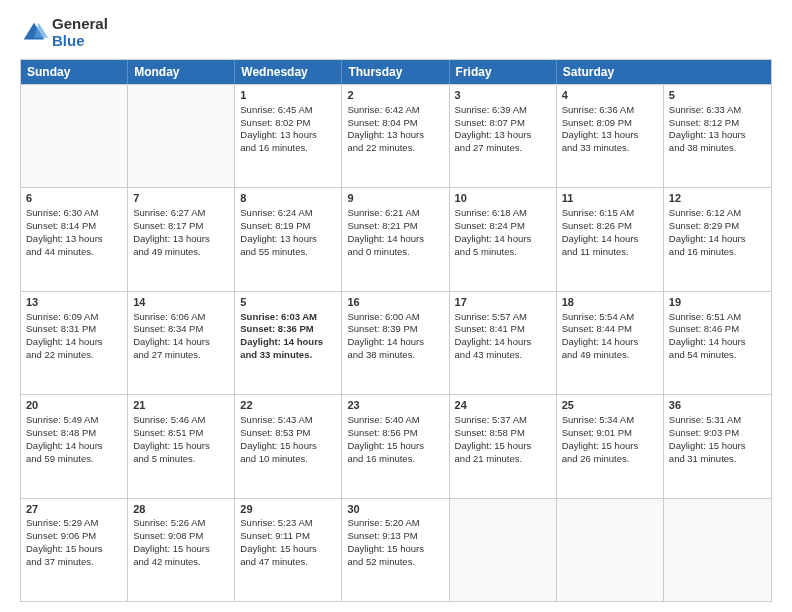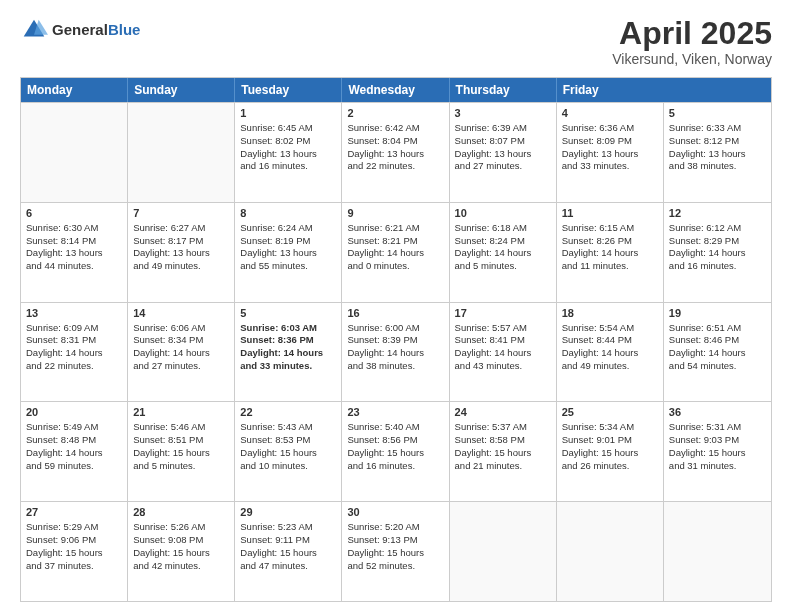--- a/index.html
+++ b/index.html
@@ -23,21 +23,21 @@
       align-items: flex-start;
       margin-bottom: 10px;
     }
     .logo {
       display: flex;
       align-items: center;
       gap: 4px;
     }
     .logo-text {
       display: flex;
-      flex-direction: row;
+      flex-direction: column;
       line-height: 1.1;
     }
     .logo-general {
       font-size: 15px;
       font-weight: bold;
       color: #333;
     }
     .logo-blue {
       font-size: 15px;
       font-weight: bold;
@@ -116,34 +116,30 @@
     <div class="logo">
       <svg class="logo-icon" viewBox="0 0 30 30">
         <polygon points="15,4 26,22 4,22" fill="#2a6db5"></polygon>
         <polygon points="20,4 30,20 15,20" fill="#5ba3e0" opacity="0.7"></polygon>
       </svg>
       <div class="logo-text">
         <span class="logo-general">General</span>
         <span class="logo-blue">Blue</span>
       </div>
     </div>
-    <div class="title-block">
-      <div class="main-title">April 2025</div>
-      <div class="subtitle">Vikersund, Viken, Norway</div>
-    </div>
   </div>
 
   <div class="calendar">
     <div class="cal-header" id="cal-header">
+        <div class="cal-header-cell">Sunday</div>
         <div class="cal-header-cell">Monday</div>
-        <div class="cal-header-cell">Sunday</div>
-        <div class="cal-header-cell">Tuesday</div>
         <div class="cal-header-cell">Wednesday</div>
         <div class="cal-header-cell">Thursday</div>
         <div class="cal-header-cell">Friday</div>
+        <div class="cal-header-cell">Saturday</div>
       </div>
     <div class="cal-body" id="cal-body">
         <div class="cal-row">
           <div class="cal-cell empty"></div>
           <div class="cal-cell empty"></div>
           <div class="cal-cell"><span class="day-num">1</span><span style="white-space: pre-line;">Sunrise: 6:45 AM
 Sunset: 8:02 PM
 Daylight: 13 hours
 and 16 minutes.</span></div>
           <div class="cal-cell"><span class="day-num">2</span><span style="white-space: pre-line;">Sunrise: 6:42 AM

